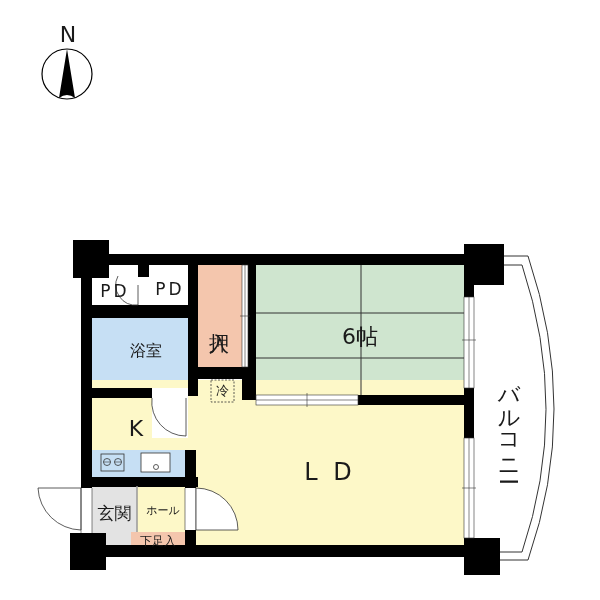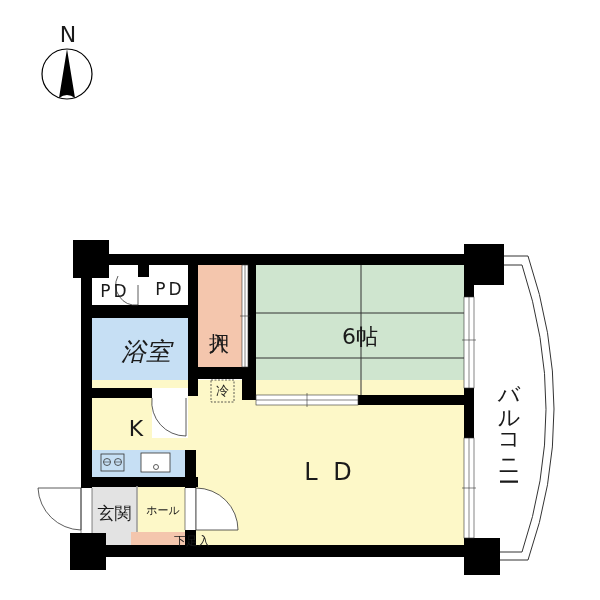--- a/index.html
+++ b/index.html
@@ -107,22 +107,22 @@
   <rect x="185" y="488" width="11" height="42" fill="#fff"></rect>
   <line x1="185" y1="488" x2="185" y2="530" stroke="#333" stroke-width="0.6"></line>
   <line x1="196" y1="488" x2="196" y2="530" stroke="#333" stroke-width="0.6"></line>
   <path d="M196 488 L196 530 L238 530 A42 42 0 0 0 196 488" fill="#fff" stroke="#333" stroke-width="0.8"></path>
 
   <rect x="211" y="380" width="23" height="22" fill="none" stroke="#333" stroke-width="0.8" stroke-dasharray="2,1.5"></rect>
 </svg>
 
 <div class="lbl" style="left:92px;top:278px;width:46px;height:26px;font-size:17px;letter-spacing:3px;">PD</div>
 <div class="lbl" style="left:149px;top:278px;width:42px;height:22px;font-size:17px;letter-spacing:3px;">PD</div>
-<div class="lbl" style="left:92px;top:335px;width:108px;height:32px;font-size:25px;font-style:italic;">浴室</div>
+<div class="lbl" style="left:92px;top:335px;width:108px;height:32px;font-size:16px;">浴室</div>
 <div class="lbl" style="left:203px;top:285px;width:34px;height:64px;font-size:20px;writing-mode:vertical-rl;">押入</div>
 <div class="lbl" style="left:310px;top:322px;width:100px;height:30px;font-size:22px;">6帖</div>
 <div class="lbl" style="left:211px;top:380px;width:23px;height:22px;font-size:13px;">冷</div>
 <div class="lbl" style="left:118px;top:413px;width:36px;height:30px;font-size:22px;">K</div>
 <div class="lbl" style="left:270px;top:455px;width:120px;height:34px;font-size:24px;letter-spacing:4px;text-align:center;">L D</div>
 <div class="lbl" style="left:92px;top:500px;width:45px;height:26px;font-size:17px;">玄関</div>
 <div class="lbl" style="left:139px;top:500px;width:48px;height:20px;font-size:11px;">ホール</div>
-<div class="lbl" style="left:131px;top:533px;width:54px;height:16px;font-size:12px;padding-left:34px;">下足入</div>
+<div class="lbl" style="left:131px;top:533px;width:54px;height:16px;font-size:12px;">下足入</div>
 <div class="lbl" style="left:492px;top:355px;width:34px;height:130px;font-size:22px;writing-mode:vertical-rl;">バルコニー</div>
 
 </body></html>

